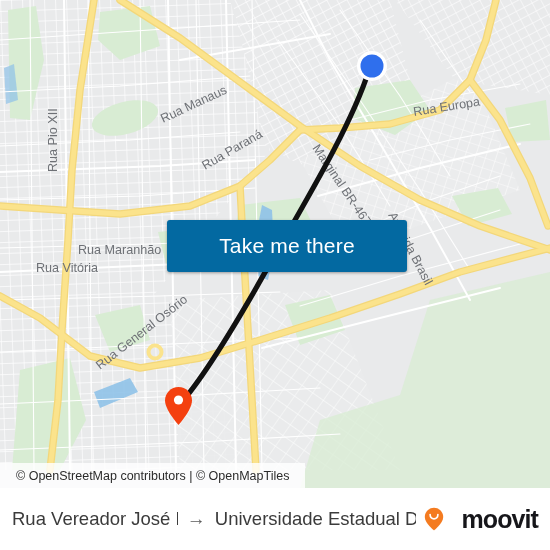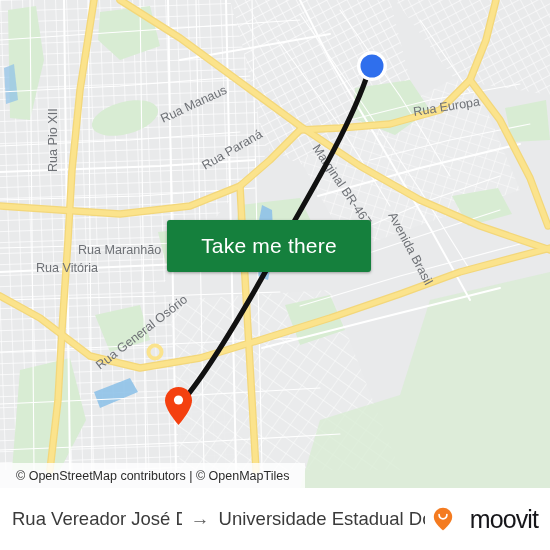--- a/index.html
+++ b/index.html
@@ -22,22 +22,22 @@
     width: 550px; height: 488px;
     background: #e9eaeb;
     overflow: hidden;
   }
   #map-svg { position: absolute; left: 0; top: 0; }
 
   
   #take-me-there {
     position: absolute;
     left: 167px; top: 220px;
-    width: 204px; height: 52px;
-    background: #15803d;
+    width: 240px; height: 52px;
+    background: #0369a1;
     border-radius: 3px;
     box-shadow: 0 1px 3px rgba(0,0,0,0.35);
     display: flex;
     align-items: center;
     justify-content: center;
     cursor: pointer;
     z-index: 40;
   }
   #take-me-there span {
     color: #ffffff;
@@ -88,21 +88,21 @@
     flex: none;
   }
   #moovit-logo {
     display: flex;
     align-items: center;
     flex: none;
     margin-left: 8px;
   }
   #moovit-logo .word {
     font-size: 25px;
-    font-weight: normal;
+    font-weight: bold;
     color: #16161a;
     letter-spacing: -0.9px;
     margin-left: 17px;
   }
 </style>
 </head>
 <body>
 
 <div id="app">
 

